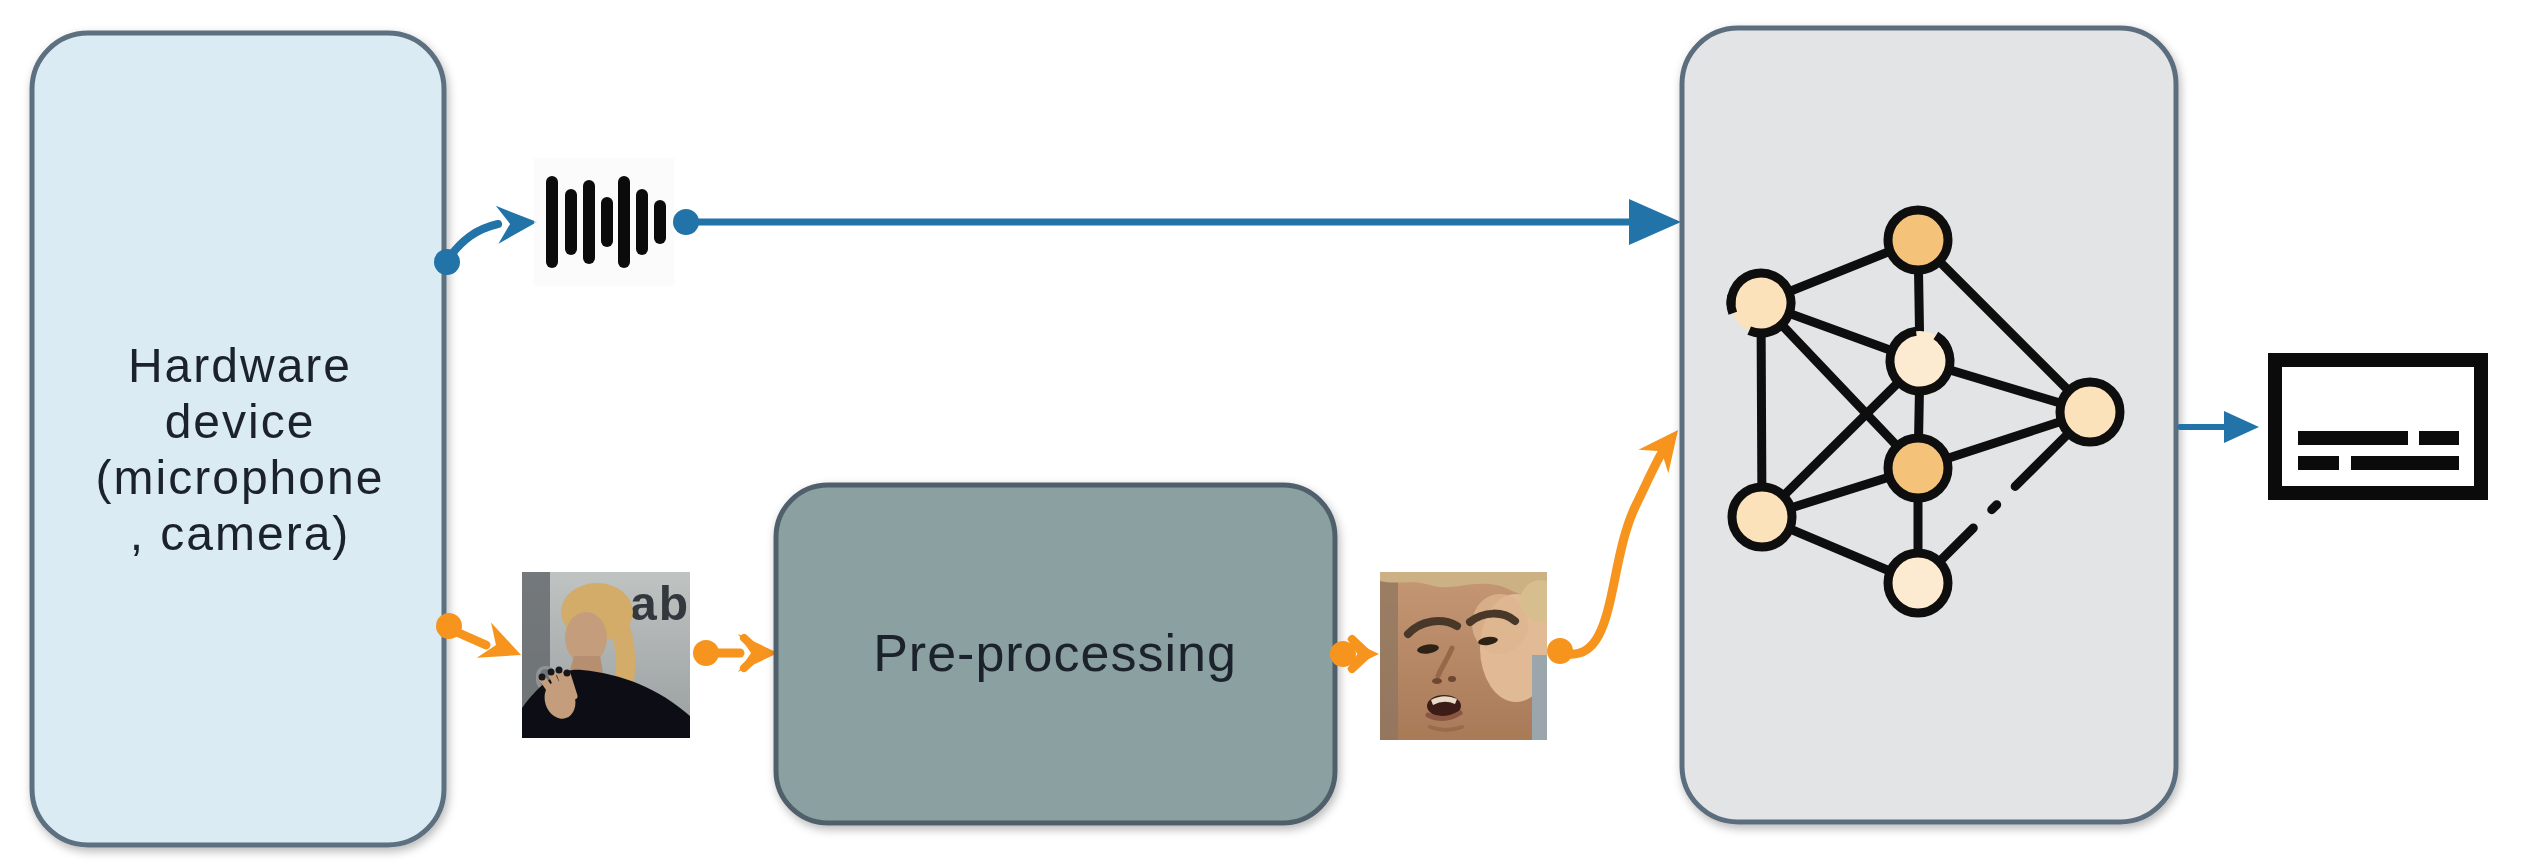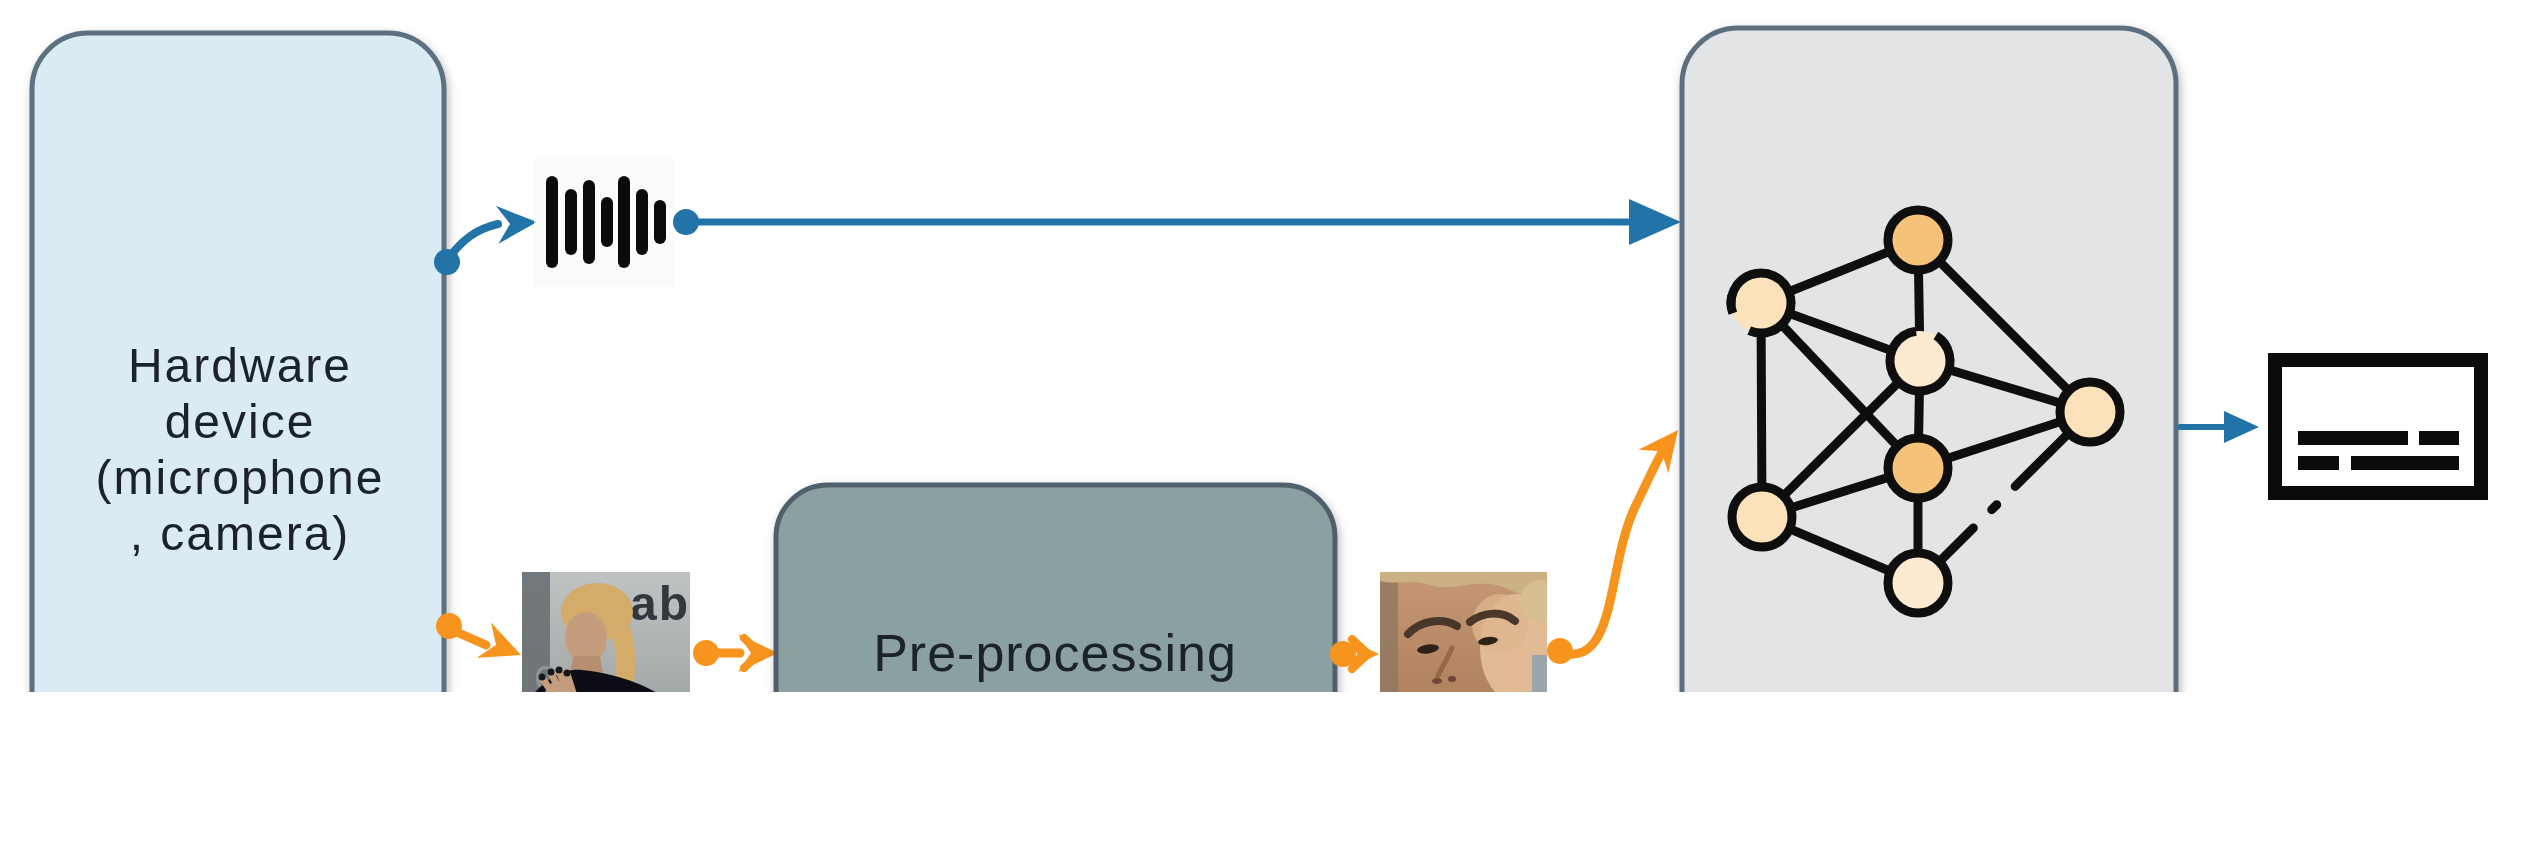--- a/index.html
+++ b/index.html
@@ -1,16 +1,16 @@
 <!DOCTYPE html>
 <html><head>
 <meta charset="utf-8">
 <style>
   html,body{margin:0;padding:0;background:#ffffff;}
-  #stage{position:relative;width:2546px;height:692px;background:#ffffff;overflow:hidden;
+  #stage{position:relative;width:2546px;height:868px;background:#ffffff;overflow:hidden;
          font-family:"Liberation Sans", sans-serif;}
   svg text{font-family:"Liberation Sans", sans-serif;}
   .box-label{fill:#1B222B;font-weight:500;}
   .edge{stroke:#0E0E0E;stroke-width:9;stroke-linecap:round;}
   .node{stroke:#0E0E0E;stroke-width:9;}
   .blue-line{stroke:#2273A8;fill:none;stroke-linecap:round;}
   .orange-line{stroke:#F7941E;fill:none;stroke-linecap:round;}
   .orange-fill{fill:#F7941E;}
   .blue-fill{fill:#2273A8;}
   .wall-letter{fill:#33393D;font-weight:bold;}

